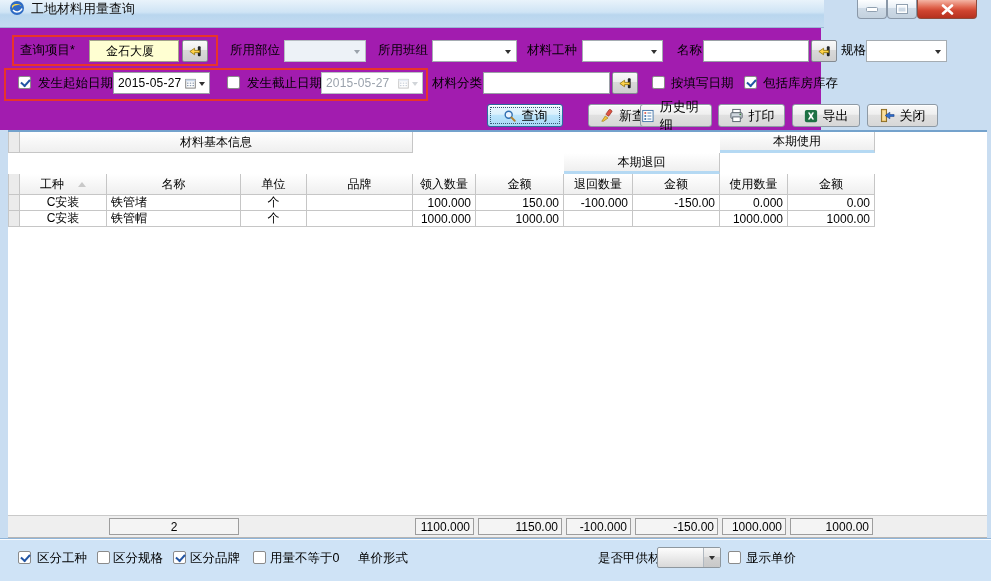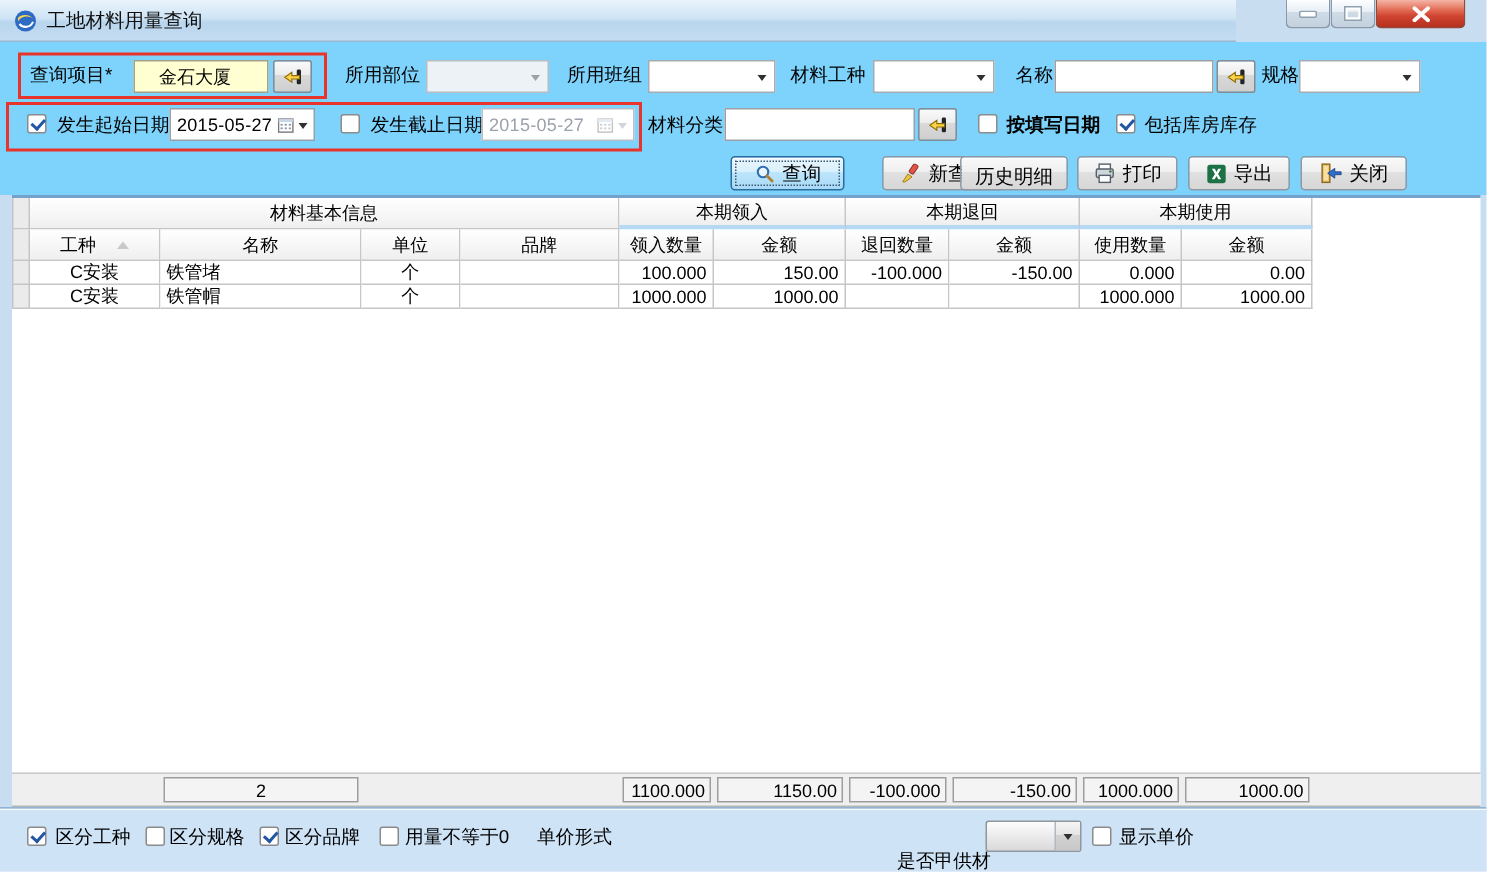--- a/index.html
+++ b/index.html
@@ -9,36 +9,36 @@
     font-size: 12px; color: #000;
     background: #c9ddf1; position: relative;
   }
   .lbl { position: absolute; white-space: nowrap; font-size: 12.5px; line-height: 14px; }
 
   
   .titlebar {
     position: absolute; left: 0; top: 0; width: 824px; height: 28px;
     background: linear-gradient(#e9f3fb, #cfe4f5 45%, #b9d6ee 55%, #c4dcf1);
     border-bottom: 1px solid #9ab8d4;
-    display: flex; align-items: center; padding-left: 9px;
+    display: flex; align-items: flex-start; padding-left: 9px;
   }
   .titlebar .title { font-size: 13px; margin-left: 6px; color: #101010; }
   .winbtn {
     position: absolute; top: 0; height: 19px;
     border: 1px solid #8a98a8; border-top: none; border-radius: 0 0 4px 4px;
     background: linear-gradient(#fdfeff, #e6eef5 45%, #cfdbe7 46%, #c3d1de);
     display: flex; align-items: center; justify-content: center;
   }
   .winbtn.close {
     background: linear-gradient(#f4b5a5, #e0664f 40%, #cf4430 60%, #b5311f);
     border-color: #8e4a3c;
   }
 
   
-  .form { position: absolute; left: 0; top: 28px; width: 991px; height: 102px; background: #7dd3fc; }
+  .form { position: absolute; left: 0; top: 28px; width: 821px; height: 102px; background: #a21caf; }
   .inputbox {
     position: absolute; height: 22px; background: #fff;
     border: 1px solid #9aa0a6; display: flex; align-items: center; padding: 0 16px;
   }
   .yellow { background: #ffffd2; border-color: #a2a28a; }
   .combo {
     position: absolute; height: 22px; background: #fff; border: 1px solid #a5acb2;
     display: flex; align-items: center;
   }
   .combo .val { flex: 1; padding-left: 4px; overflow: hidden; white-space: nowrap; }
@@ -264,21 +264,21 @@
   <div class="inputbox" style="left:483px; top:44px; width:127px;">
     <span></span>
   </div>
   <div class="handbtn" style="left:612px; top:44px;">
     <svg width="15" height="15" viewBox="0 0 16 16">
       <rect x="10.5" y="2.5" width="3" height="10.5" rx="1" fill="#22242a"></rect>
       <path d="M2 8 L7 4.5 V6.8 H12.5 V9.2 H7 V11.5 Z" fill="#ffd24a" stroke="#8a6d00" stroke-width="0.8"></path>
     </svg>
   </div>
   <span class="cb" style="left:652px; top:48px;"></span>
-  <span class="lbl" style="left:671px; top:48px;font-weight:bold;">按填写日期</span>
+  <span class="lbl" style="left:671px; top:48px;">按填写日期</span>
   <span class="cb checked" style="left:744px; top:48px;"></span>
   <span class="lbl" style="left:763px; top:48px;">包括库房库存</span>
 
   <div class="hl" style="left:12px; top:7px; width:206px; height:31px;"></div>
   <div class="hl" style="left:4px; top:40px; width:424px; height:33px;"></div>
 </div>
 
 <div class="btn focused" style="left:487px; width:76px;">
   <svg width="14" height="14" viewBox="0 0 16 16">
     <circle cx="6.5" cy="6.5" r="4" fill="#eaf4ff" stroke="#2f6fb0" stroke-width="1.6"></circle>
@@ -286,21 +286,21 @@
   </svg>
   <span>查询</span>
 </div>
 <div class="btn" style="left:588px; width:82px;">
   <svg width="14" height="14" viewBox="0 0 16 16">
     <rect x="8.5" y="0.5" width="4" height="7.5" rx="1" transform="rotate(35 10.5 4)" fill="#e05545" stroke="#8a2a20" stroke-width="0.7"></rect>
     <path d="M6 8 L9.2 10.3 L4 14 L2 14 Z" fill="#f3c23c" stroke="#9a7a14" stroke-width="0.7"></path>
   </svg>
   <span>新查询</span>
 </div>
-<div class="btn" style="left:640px; width:72px;flex-direction:column;">
+<div class="btn" style="left:640px; width:72px;">
   <svg width="14" height="14" viewBox="0 0 16 16">
     <rect x="2" y="1.5" width="12" height="13" fill="#fff" stroke="#3a6ea5"></rect>
     <rect x="4" y="3.5" width="2" height="2" fill="#e05545"></rect>
       <rect x="4" y="7" width="2" height="2" fill="#3a6ea5"></rect>
       <rect x="4" y="10.5" width="2" height="2" fill="#3a6ea5"></rect>
     <line x1="7.5" y1="4.5" x2="12" y2="4.5" stroke="#3a6ea5"></line>
       <line x1="7.5" y1="8" x2="12" y2="8" stroke="#3a6ea5"></line>
       <line x1="7.5" y1="11.5" x2="12" y2="11.5" stroke="#3a6ea5"></line>
   </svg>
   <span>历史明细</span>
@@ -328,23 +328,22 @@
     <path d="M5.5 8 L10.5 4.5 V7 H15 V9 H10.5 V11.5 Z" fill="#2f6fd0" stroke="#1a3f80" stroke-width="0.6"></path>
   </svg>
   <span>关闭</span>
 </div>
 
 <div class="gridpanel">
 
   <div class="grow ghead">
     <div class="cell gutter"></div>
     <div class="cell" style="grid-column: 2 / span 4;">材料基本信息</div>
-    <div class="cell period" style="grid-column: 6 / span 2;">本期领入</div>
+    <div class="cell period" style="grid-column: 10 / span 2;">本期使用</div>
     <div class="cell period" style="grid-column: 8 / span 2;">本期退回</div>
-    <div class="cell period" style="grid-column: 10 / span 2;">本期使用</div>
   </div>
 
   <div class="grow hrow">
     <div class="cell gutter"></div>
     <div class="cell">
       <span>工种</span>
       <span class="sort-tri"></span>
     </div>
     <div class="cell">名称</div>
     <div class="cell">单位</div>
@@ -419,21 +418,21 @@
   <span class="lbl" style="left:113px; top:12px;">区分规格</span>
 
   <span class="cb checked" style="left:173px; top:12px;"></span>
   <span class="lbl" style="left:190px; top:12px;">区分品牌</span>
 
   <span class="cb" style="left:253px; top:12px;"></span>
   <span class="lbl" style="left:270px; top:12px;">用量不等于0</span>
 
   <span class="lbl" style="left:358px; top:12px;">单价形式</span>
 
-  <span class="lbl" style="left:598px; top:28px;">是否甲供材</span>
+  <span class="lbl" style="left:598px; top:12px;">是否甲供材</span>
   <div class="combo7 shaded" style="left:657px; top:8px; width:64px;">
     <span class="val"></span>
     <span class="abtn">
         <span class="darr"></span>
       </span>
   </div>
 
   <span class="cb" style="left:728px; top:12px;"></span>
   <span class="lbl" style="left:746px; top:12px;">显示单价</span>
 </div>

